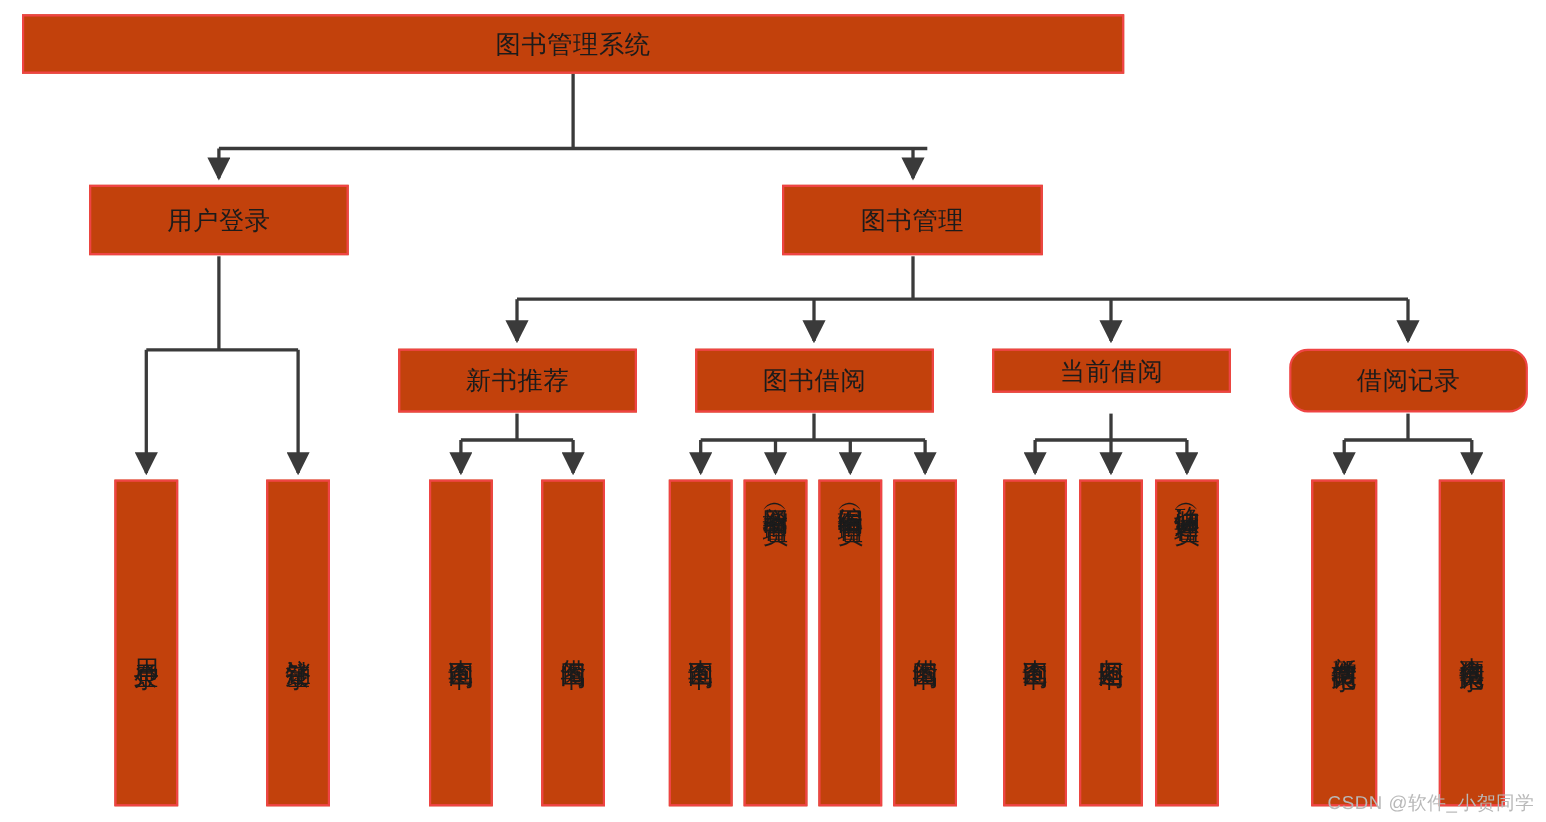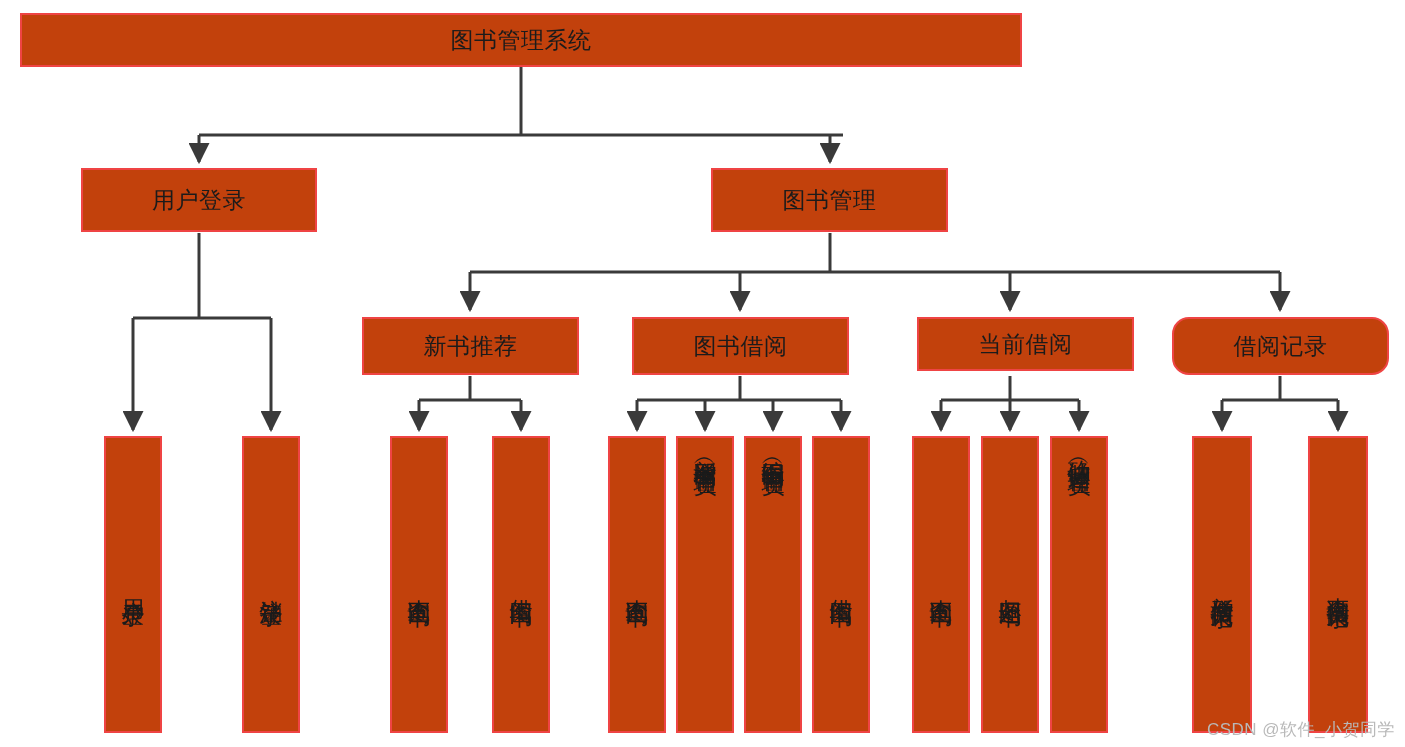--- a/index.html
+++ b/index.html
@@ -140,21 +140,21 @@
   <div class="node h-node" style="left:711px; top:168px; width:237px; height:64px;">
     <span class="label">图书管理</span>
   </div>
 
   <div class="node h-node" style="left:362px; top:317px; width:217px; height:58px;">
     <span class="label">新书推荐</span>
   </div>
   <div class="node h-node" style="left:632px; top:317px; width:217px; height:58px;">
     <span class="label">图书借阅</span>
   </div>
-  <div class="node h-node" style="left:902px; top:317px; width:217px; height:54px;margin-left:15px;">
+  <div class="node h-node" style="left:902px; top:317px; width:217px; height:40px;">
     <span class="label">当前借阅</span>
   </div>
   <div class="node h-node" style="left:1172px; top:317px; width:217px; height:58px;border-radius:17px;">
     <span class="label">借阅记录</span>
   </div>
 
   <div class="node v-node pad-mid" style="left:104px; top:436px; width:58px; height:297px;">
     <span class="label">用户登录</span>
   </div>
   <div class="node v-node pad-mid" style="left:242px; top:436px; width:58px; height:297px;">

